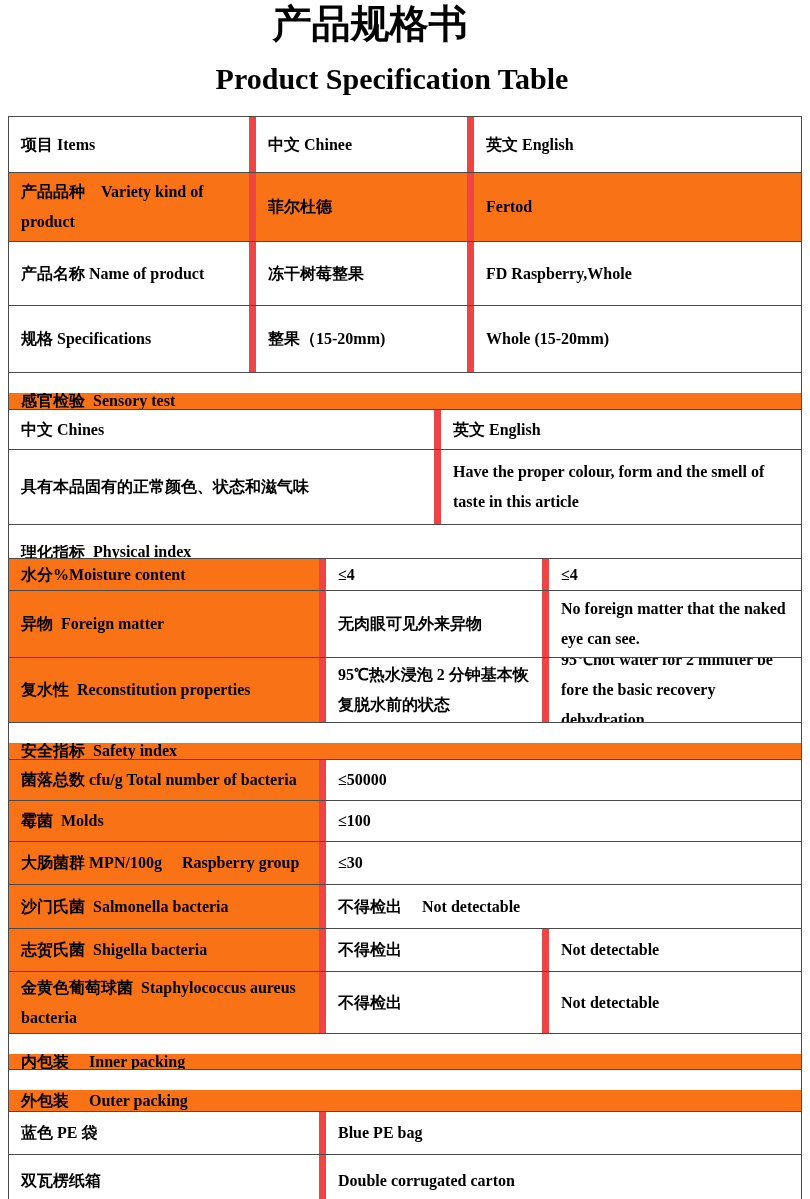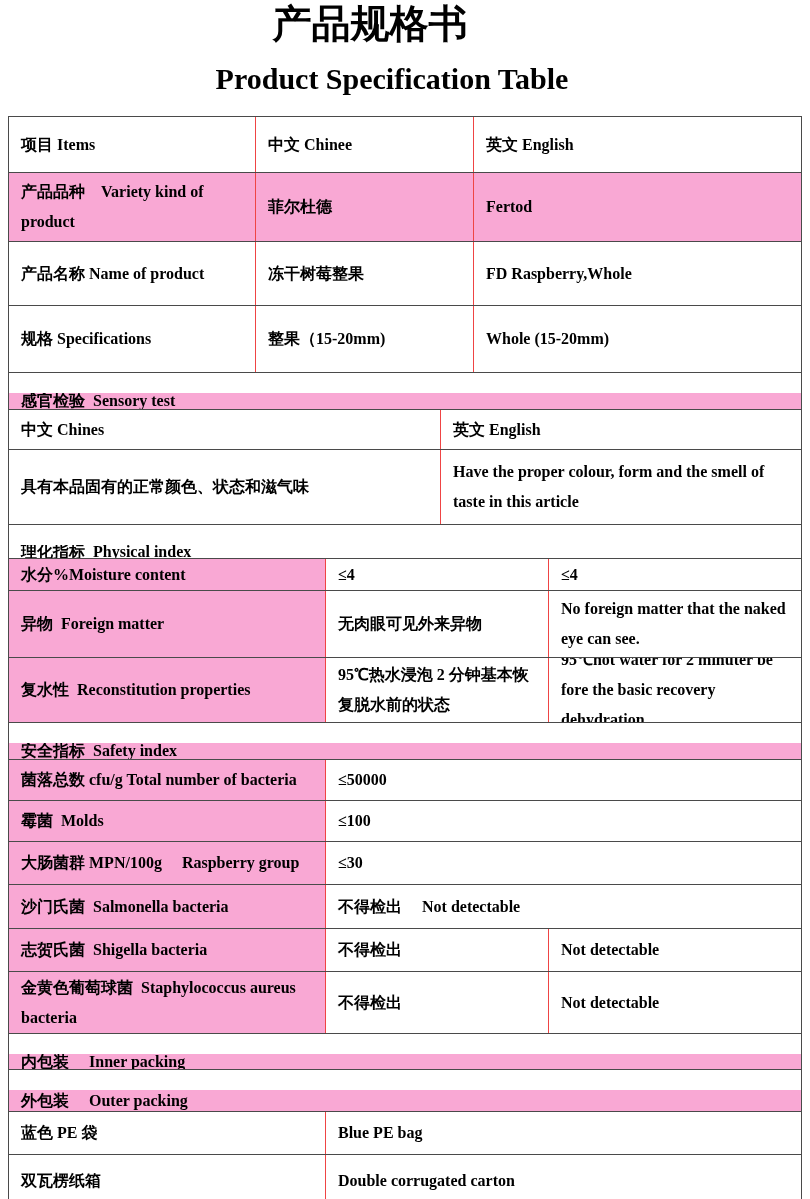--- a/index.html
+++ b/index.html
@@ -37,32 +37,32 @@
     top: 114px;
     width: 794px;
     border: 1px solid #4a4a4a;
     box-sizing: border-box;
     background: #ffffff;
   }
   .tr { display: flex; border-bottom: 1px solid #4a4a4a; }
   .tr:last-child { border-bottom: none; }
   .td {
     box-sizing: border-box;
-    border-right: 1px solid #ef4444;
+    border-right: 7px solid #ef4444;
     display: flex;
     align-items: center;
     padding: 2px 8px 2px 12px;
     font-size: 16px;
     font-weight: bold;
     line-height: 30px;
     white-space: pre-wrap;
     overflow: hidden;
   }
   .td:last-child { border-right: none; }
-  .g { background: #f9a8d4; }
+  .g { background: #f97316; }
   .full { width: 100%; margin-top: 20px; }
 
   
   .wA1 { width: 247px; } .wA2 { width: 218px; } .wA3 { flex: 1; }
   .wS1 { width: 432px; font-family: Liberation Serif, serif; } .wS2 { flex: 1; }
   .wP1 { width: 317px; } .wP2 { width: 223px; } .wP3 { flex: 1; }
   .wQ1 { width: 317px; } .wQ2 { flex: 1; }
 </style>
 </head>
 <body>

